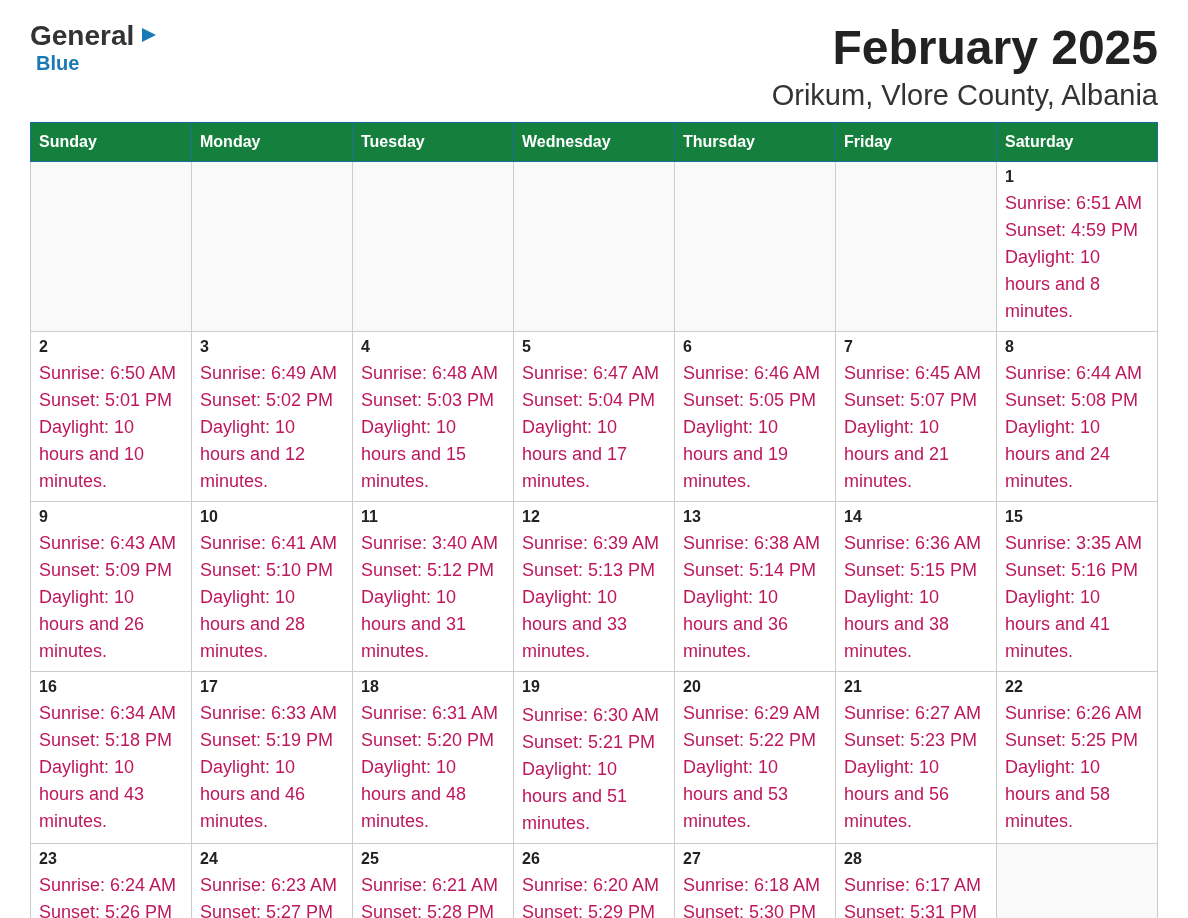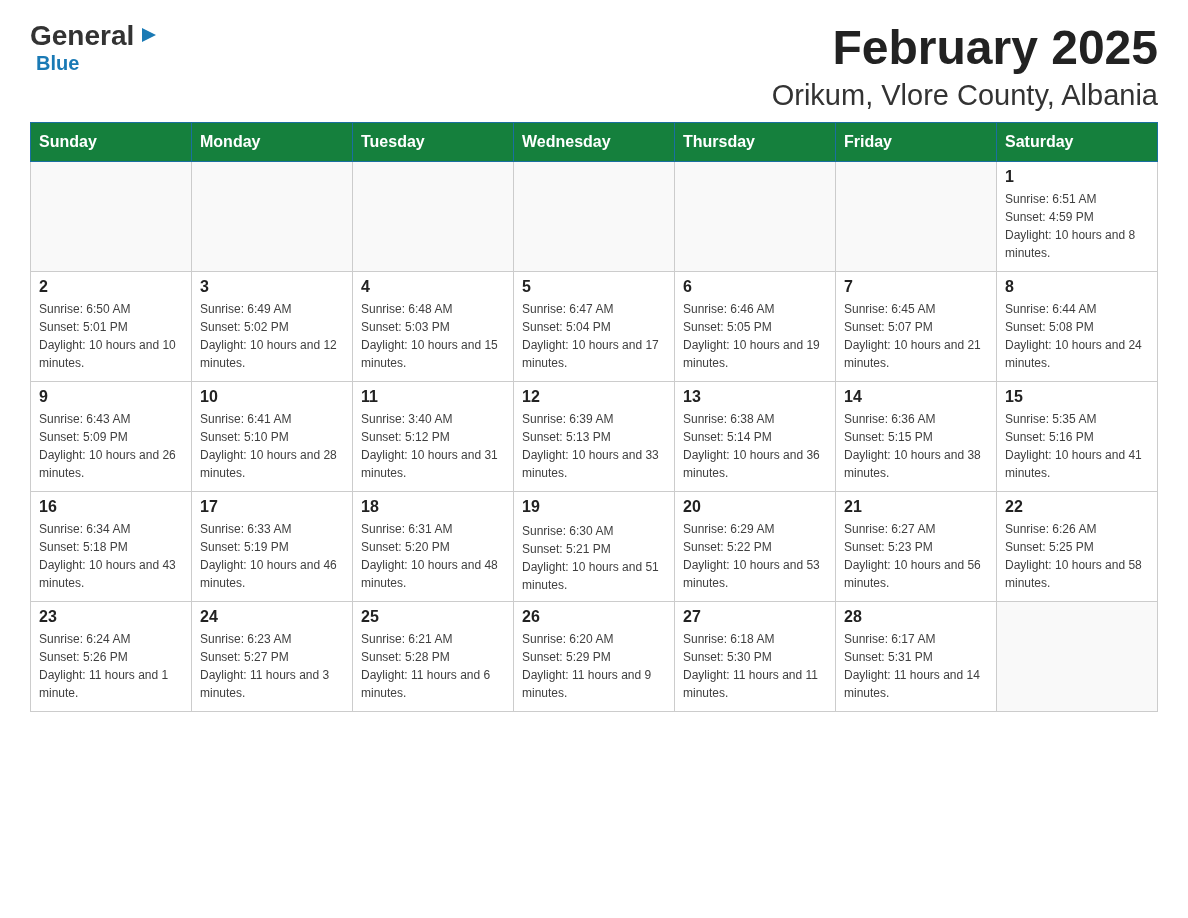--- a/index.html
+++ b/index.html
@@ -59,22 +59,22 @@
       width: 14.28%;
       height: 110px;
     }
     .day-number {
       font-size: 16px;
       font-weight: bold;
       color: #222;
       margin-bottom: 4px;
     }
     .day-info {
-      font-size: 12px;
-      color: #404040;
+      font-size: 18px;
+      color: #be185d;
       line-height: 1.5;
     }
     .empty-cell {
       background: #f9f9f9;
     }
   </style>
 </head>
 <body>
 
 <div class="header">
@@ -200,21 +200,21 @@
 Daylight: 10 hours and 36 minutes.</div>
         </td>
         <td>
           <div class="day-number">14</div>
           <div class="day-info" style="white-space: pre-line;">Sunrise: 6:36 AM
 Sunset: 5:15 PM
 Daylight: 10 hours and 38 minutes.</div>
         </td>
         <td>
           <div class="day-number">15</div>
-          <div class="day-info" style="white-space: pre-line;">Sunrise: 5:35 AM
+          <div class="day-info" style="white-space: pre-line;">Sunrise: 3:35 AM
 Sunset: 5:16 PM
 Daylight: 10 hours and 41 minutes.</div>
         </td>
       </tr>
       <tr>
         <td>
           <div class="day-number">16</div>
           <div class="day-info" style="white-space: pre-line;">Sunrise: 6:34 AM
 Sunset: 5:18 PM
 Daylight: 10 hours and 43 minutes.</div>

